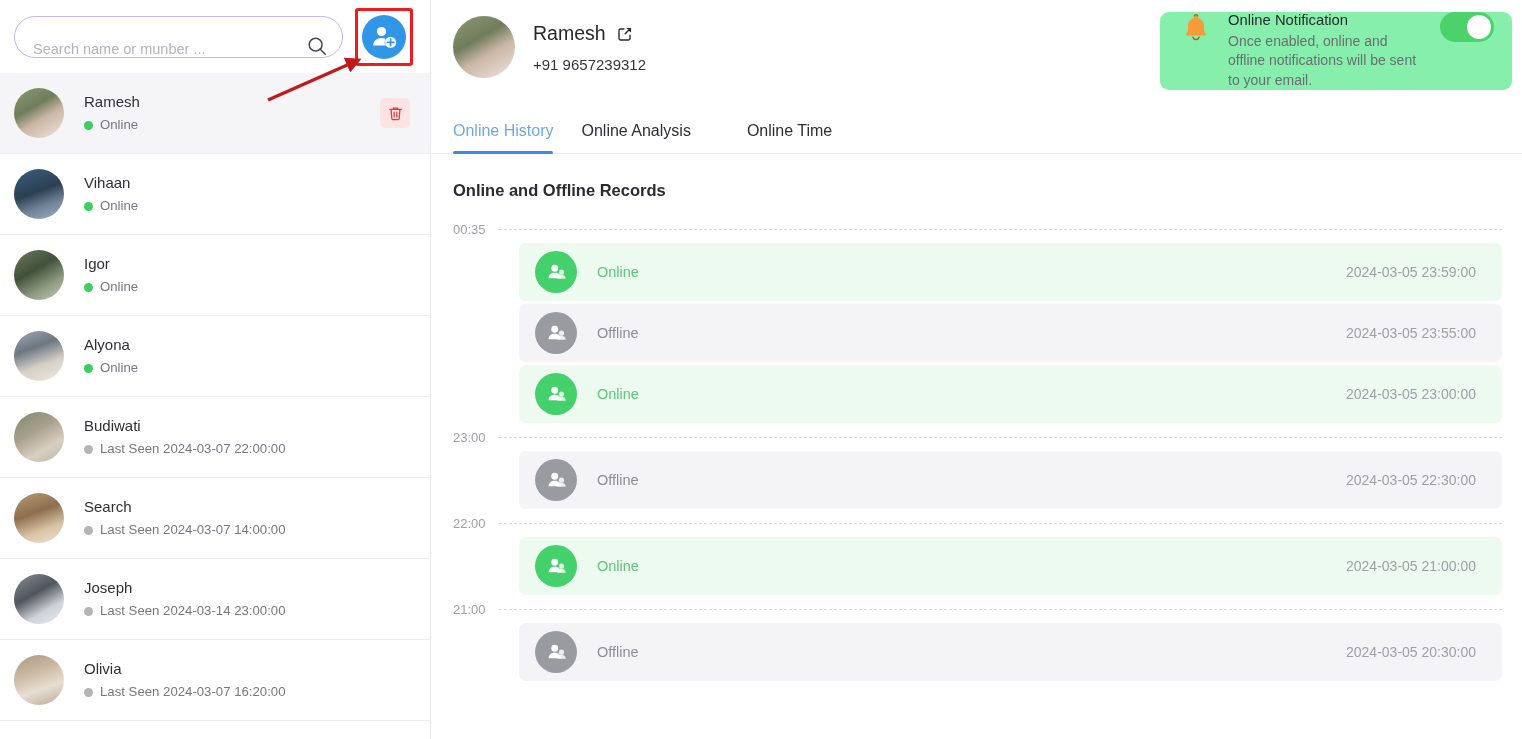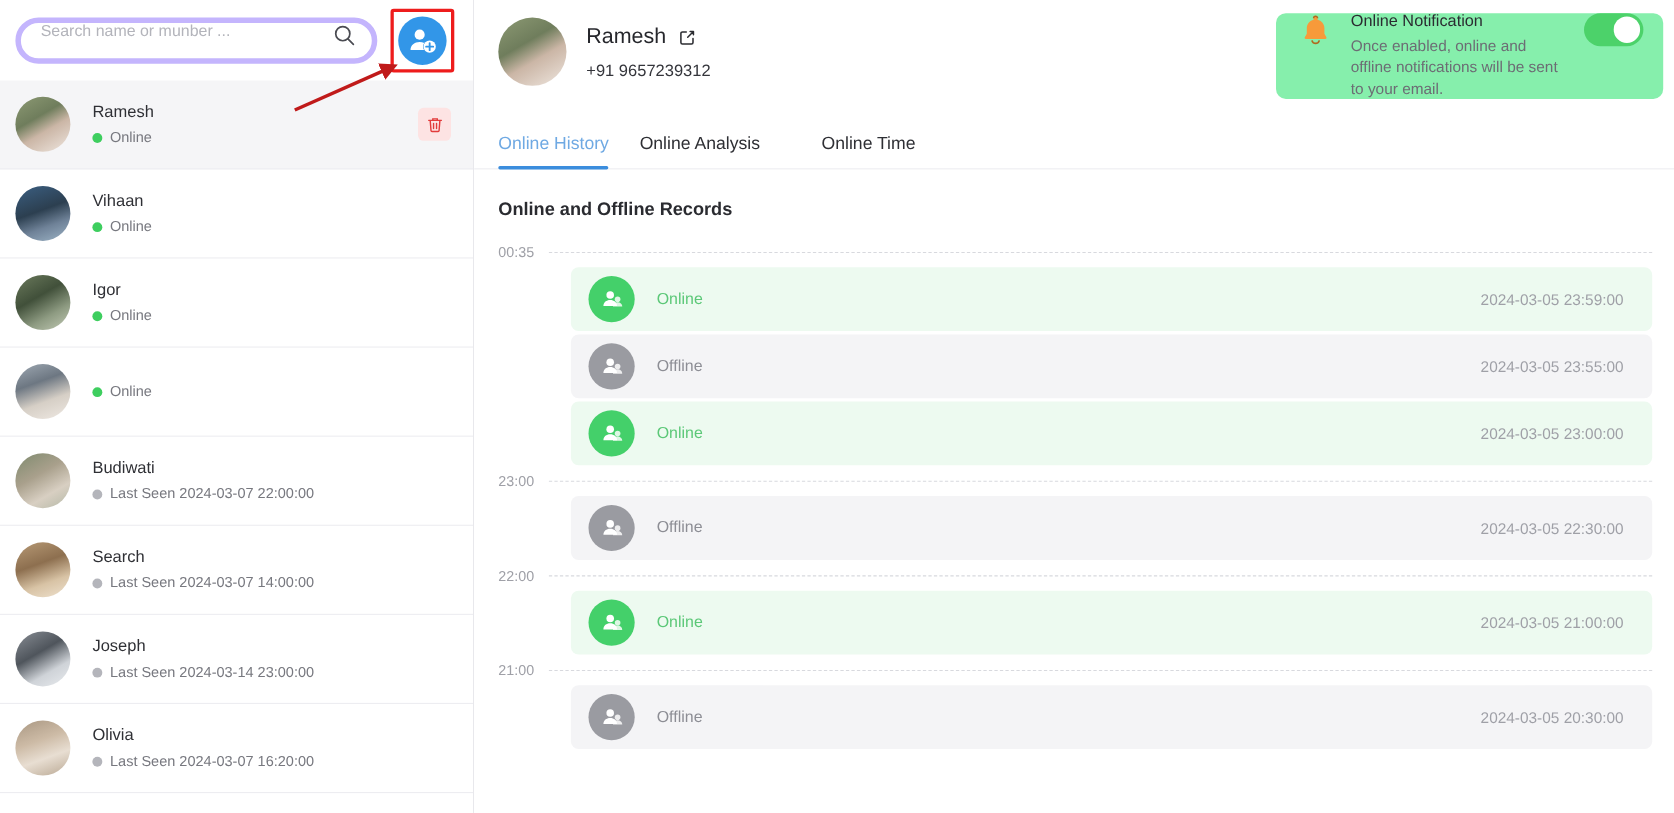--- a/index.html
+++ b/index.html
@@ -22,23 +22,23 @@
   #search-bar {
     height: 73px; min-height: 73px;
     display: flex; align-items: center;
     padding: 0 14px 0 14px;
     gap: 12px;
     background: #fff;
   }
   .search-wrap {
     flex: 1;
     height: 42px;
-    border: 5px solid #c4b5fd;
+    border: 1px solid #c4b5fd;
     border-radius: 21px;
-    display: flex; align-items: flex-start;
+    display: flex; align-items: flex-end;
     padding: 0 14px 0 18px;
     background: #fff;
   }
   .search-wrap input {
     flex: 1; border: none; outline: none;
     font-size: 14.5px; color: #33343a;
     font-family: "Liberation Sans", sans-serif;
     background: transparent;
   }
   .search-wrap input::placeholder { color: #b3b4bb; }
@@ -292,20 +292,21 @@
             <div class="contact-name">Igor</div>
             <div class="contact-status">
               <span class="dot online"></span>
               <span>Online</span>
             </div>
           </div>
         </div>
         <div class="contact-row">
           <div class="avatar av4"></div>
           <div class="contact-meta">
+            <div class="contact-name">Alyona</div>
             <div class="contact-status">
               <span class="dot online"></span>
               <span>Online</span>
             </div>
           </div>
         </div>
         <div class="contact-row">
           <div class="avatar av5"></div>
           <div class="contact-meta">
             <div class="contact-name">Budiwati</div>

